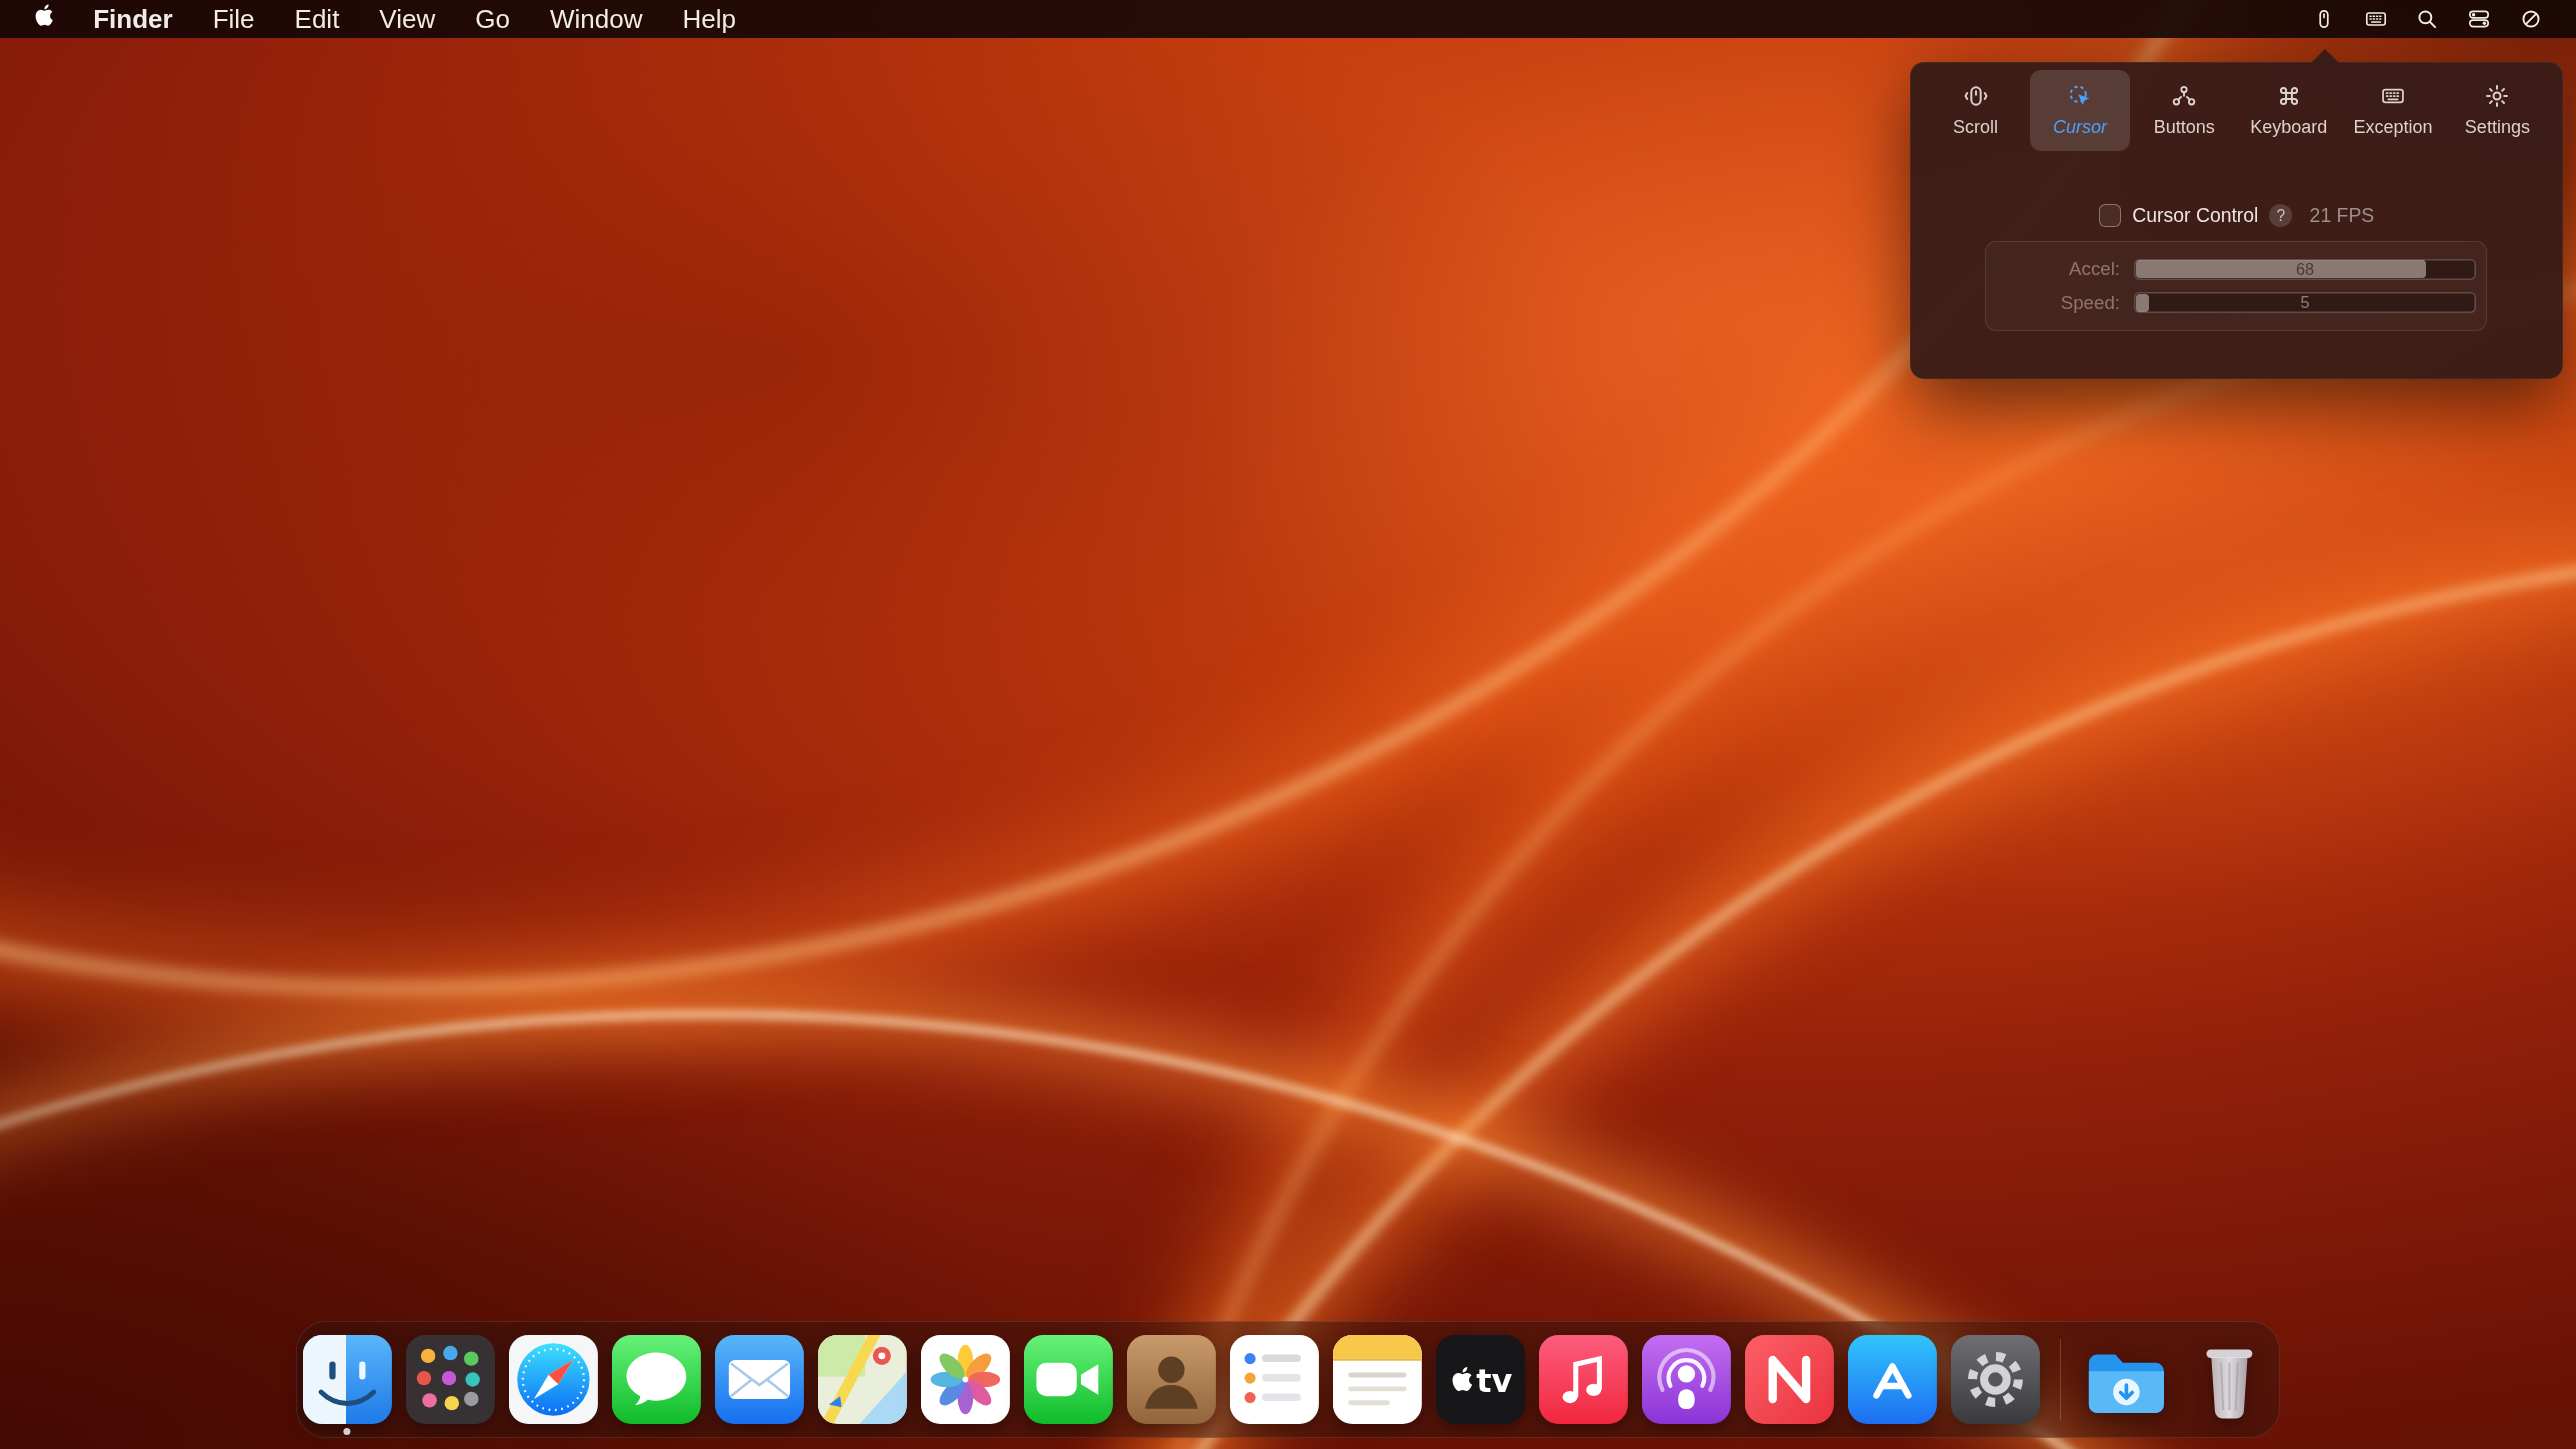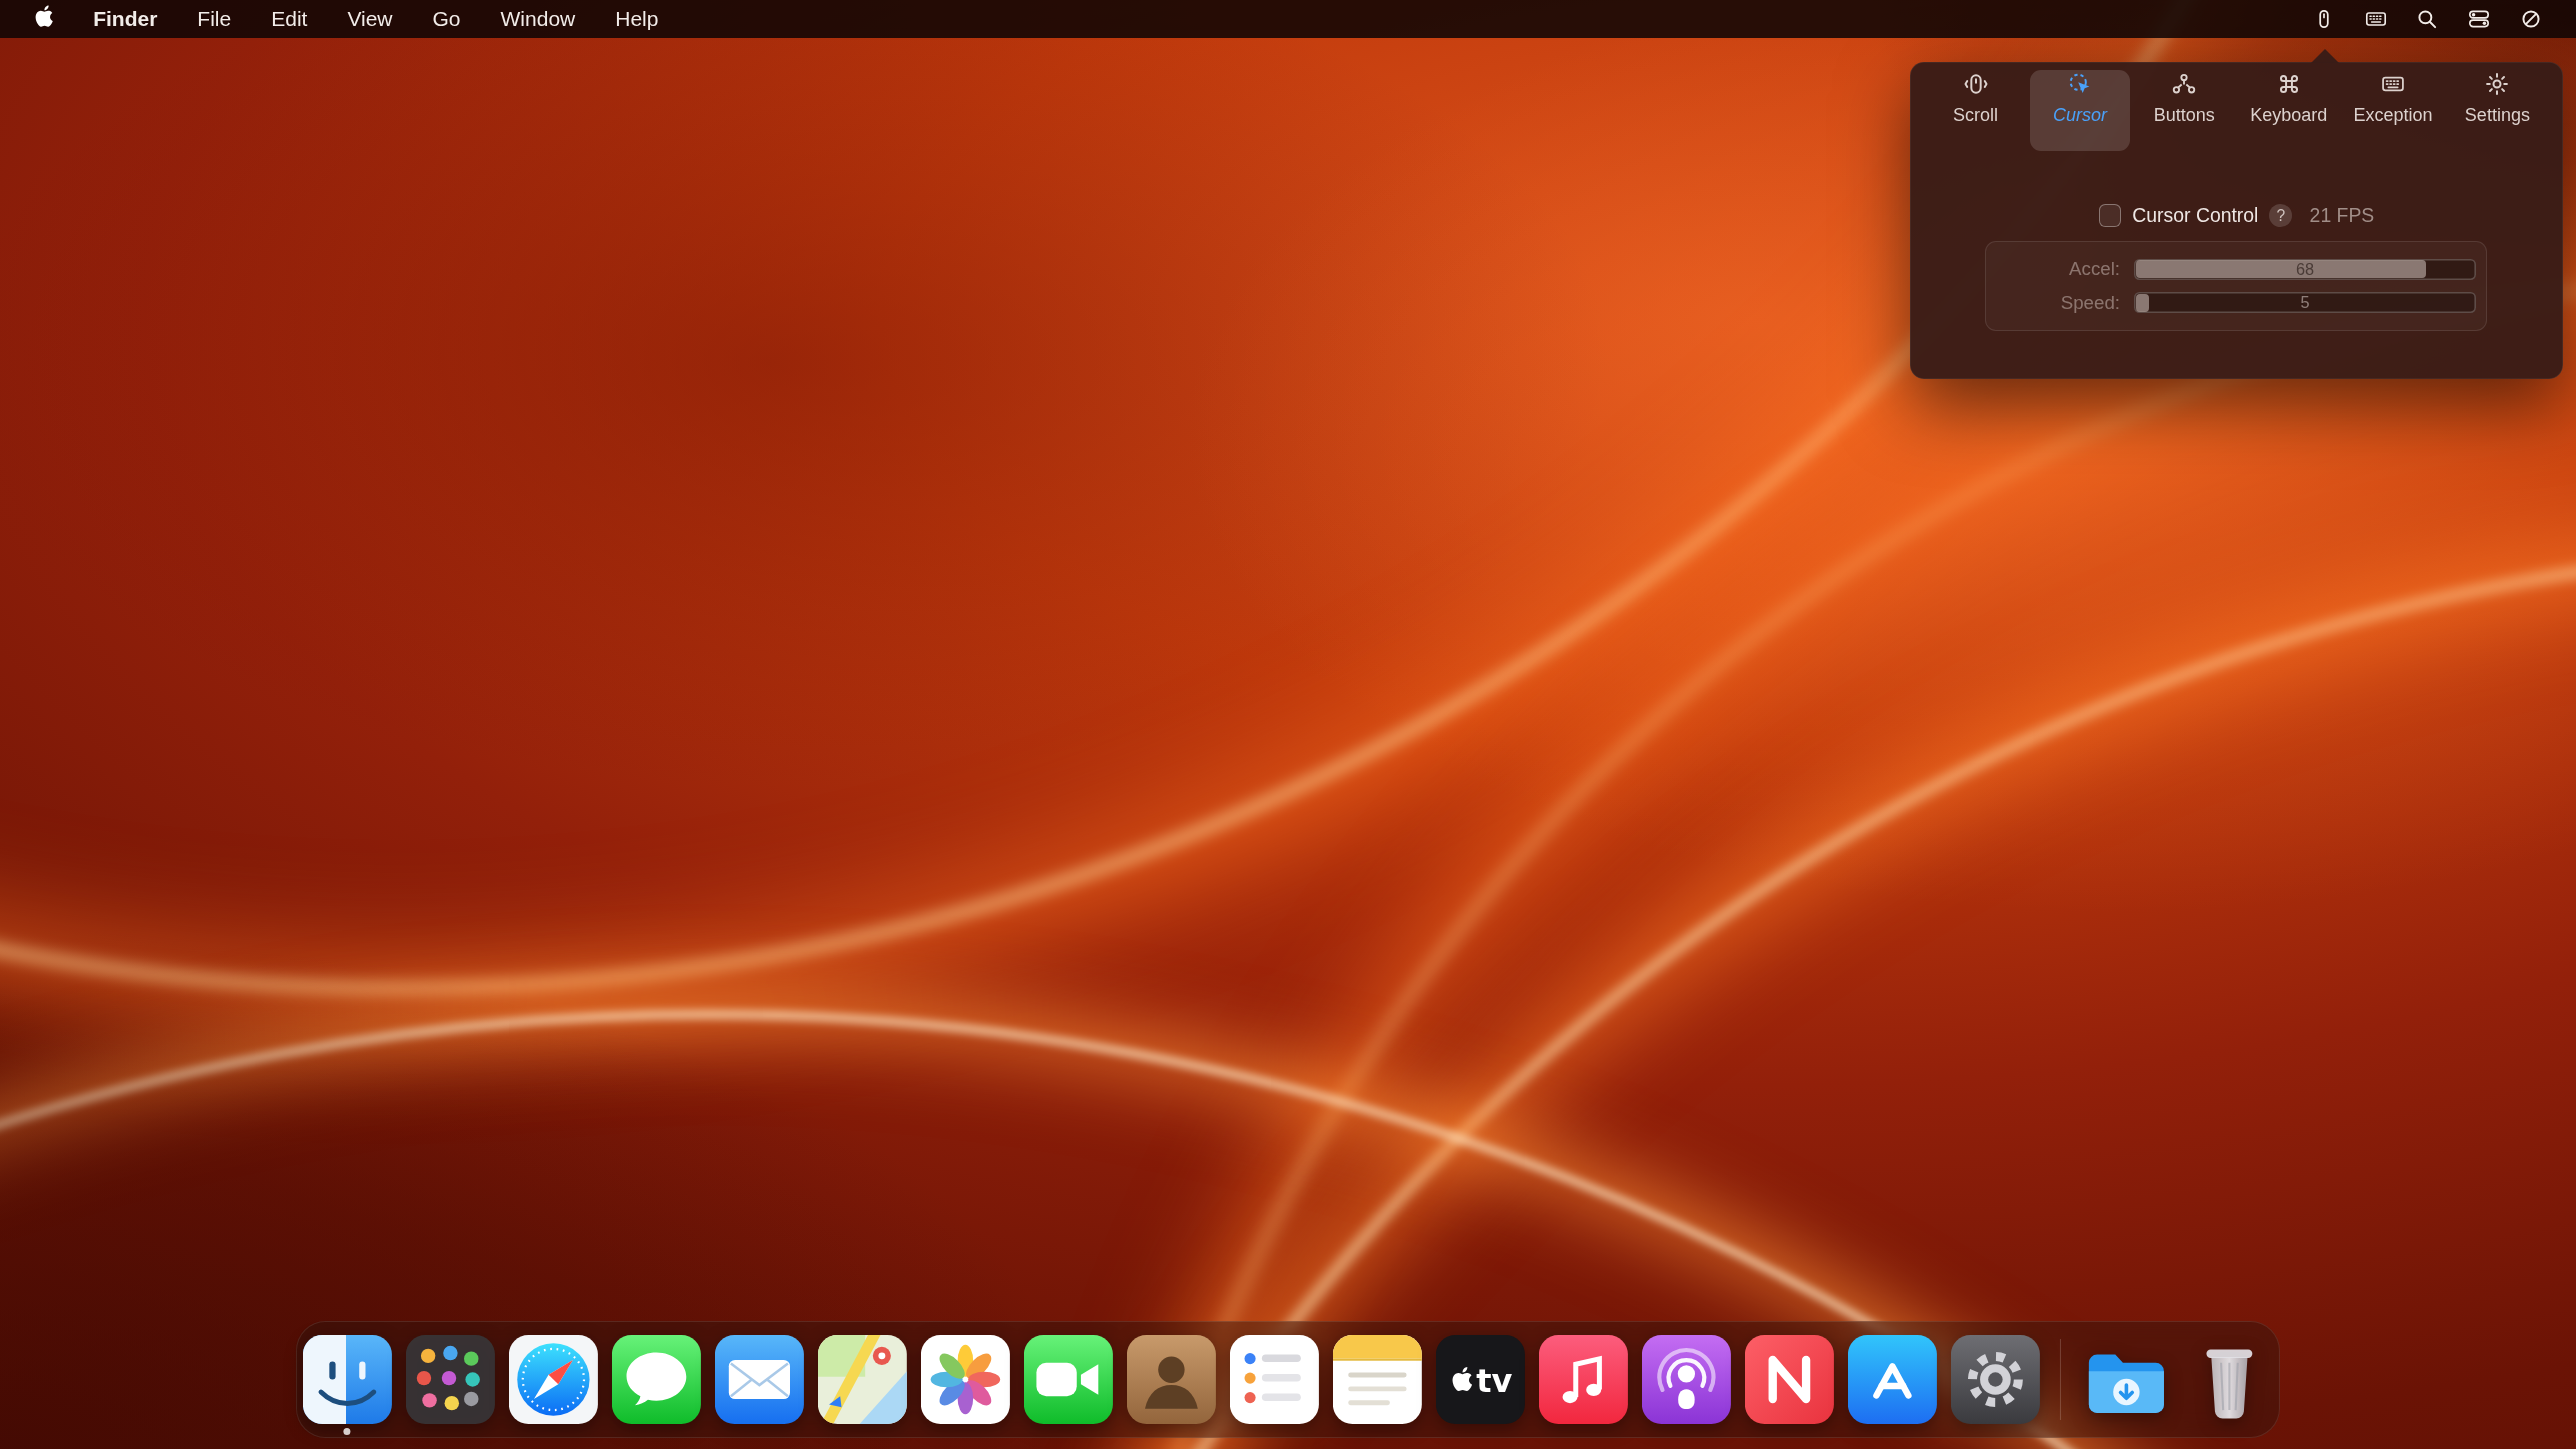--- a/index.html
+++ b/index.html
@@ -35,21 +35,21 @@
     background:
       radial-gradient(60% 55% at 82% 30%, rgba(255,120,40,.45), transparent 60%),
       radial-gradient(50% 45% at 30% 25%, rgba(120,20,5,.5), transparent 65%),
       radial-gradient(70% 60% at 0% 100%, rgba(60,8,2,.7), transparent 60%),
       radial-gradient(50% 40% at 100% 0%, rgba(60,10,4,.55), transparent 55%);}
   
   .menu-bar{
     position:absolute;top:0;left:0;right:0;height:38px;z-index:10;
     background:rgba(16,6,4,.88);
     display:flex;align-items:center;padding:0 23px;box-sizing:border-box;
-    color:#f2ece9;font-size:21px;
+    color:#f2ece9;font-size:26px;
   }
   .apple{width:44px;height:38px;display:flex;align-items:center;justify-content:center;color:#fff;}
   .apple svg{width:26.4px;height:26.4px;}
   .menu-items{display:flex;align-items:center;margin-left:6.2px;}
   .menu-item{padding:0 20px;line-height:38px;white-space:nowrap;}
   .menu-item.bold{font-weight:bold;}
   .menu-status{margin-left:auto;display:flex;align-items:center;gap:7.8px;}
   .status-icon{width:44px;height:38px;display:flex;align-items:center;justify-content:center;color:#f2ece9;}
   .status-icon svg{width:26px;height:26px;}
   
@@ -59,21 +59,21 @@
     border-radius:14px;
     box-shadow:0 26.4px 70px rgba(0,0,0,.55), inset 0 0 0 0.8px rgba(255,255,255,.07);
   }
   .popover-arrow{
     position:absolute;top:-13.2px;left:401px;width:0;height:0;
     border-left:14.8px solid transparent;border-right:14.8px solid transparent;
     border-bottom:14px solid rgba(57,28,23,.97);
   }
   .tabs{display:flex;justify-content:space-between;padding:7.8px 15.6px 0;}
   .tab{width:100px;height:81px;border-radius:11px;display:flex;flex-direction:column;
-    align-items:center;gap:7px;color:#ddd2ce;cursor:default;}
+    align-items:center;justify-content:center;gap:7px;color:#ddd2ce;cursor:default;}
   .tab.selected{background:rgba(255,255,255,.14);color:#4aa1f9;font-style:italic;}
   .tab-icon{display:flex;}
   .tab-icon svg{width:28px;height:28px;}
   .tab-label{font-size:18px;}
   .cc-row{position:absolute;top:142px;left:0;right:0;display:flex;justify-content:center;
     align-items:center;gap:11px;font-size:19.4px;color:#efe7e4;}
   .checkbox{width:22.6px;height:22.6px;border-radius:6.2px;border:1.6px solid rgba(255,255,255,.35);
     background:rgba(255,255,255,.07);box-sizing:border-box;}
   .help-circle{width:23px;height:23px;border-radius:50%;background:rgba(255,255,255,.15);
     color:#cfc2be;font-size:15.6px;display:flex;align-items:center;justify-content:center;}

